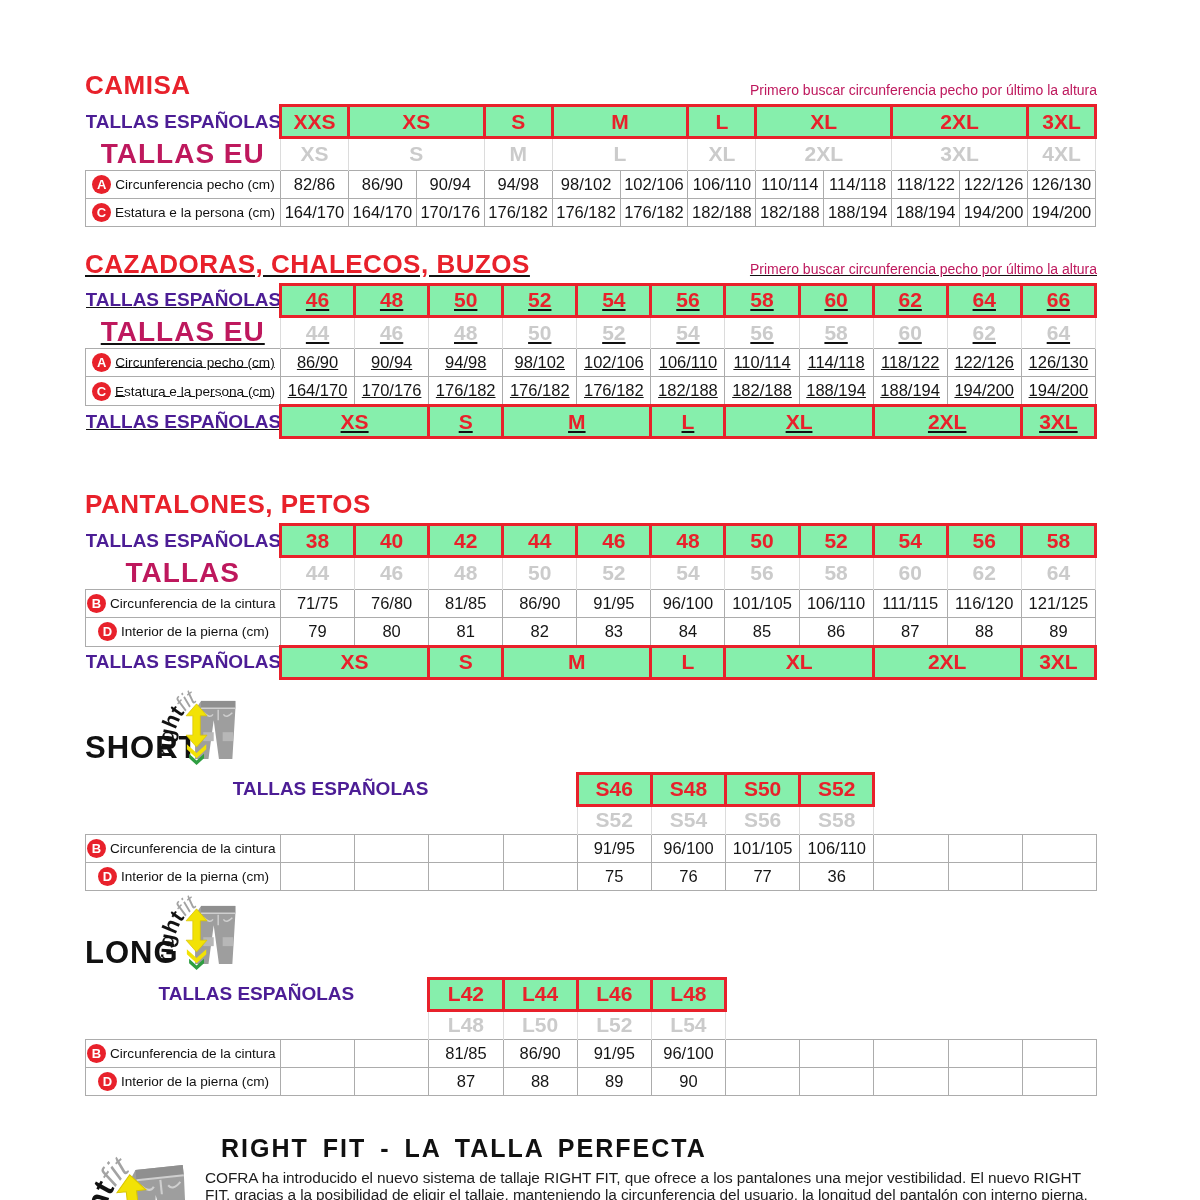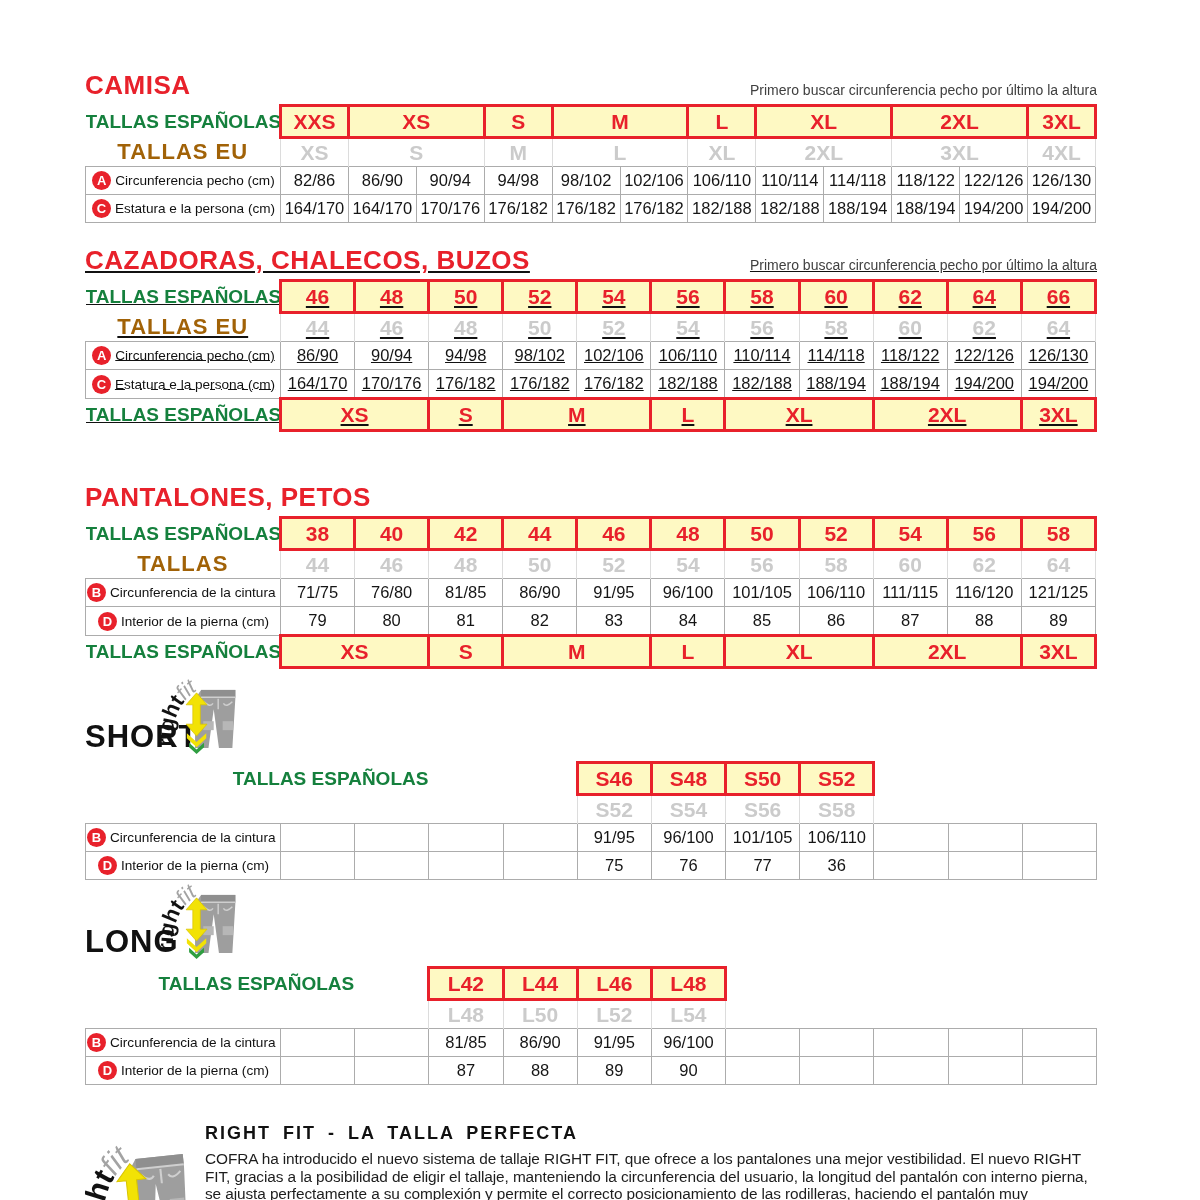--- a/index.html
+++ b/index.html
@@ -2,49 +2,49 @@
 <html><head>
 <meta charset="utf-8">
 <style>
   html,body{margin:0;padding:0;background:#fff;}
   .sheet{position:relative;width:1200px;height:1200px;background:#fff;overflow:hidden;
          font-family:"Liberation Sans",sans-serif;color:#111;}
   .content{position:absolute;left:85px;top:70px;width:1012px;}
 
   .sec-head{display:flex;justify-content:space-between;align-items:flex-end;margin-bottom:3px;}
   .sec-title{color:#e8212b;font-weight:bold;font-size:26px;letter-spacing:.5px;white-space:nowrap;}
-  .note{font-size:14px;color:#404040;padding-bottom:3px;white-space:nowrap;}
+  .note{font-size:14px;color:#be185d;padding-bottom:3px;white-space:nowrap;}
 
   table.sz{border-collapse:collapse;table-layout:fixed;width:1012px;}
   table.sz td{text-align:center;vertical-align:middle;padding:0;overflow:hidden;white-space:nowrap;}
   col.lab{width:195px;}
 
-  td.tl{color:#15803d;font-weight:bold;font-size:19px;text-align:right;padding-right:9px;margin-top:40px;}
-  td.gl{color:#a16207;font-weight:bold;font-size:22px;text-align:left;letter-spacing:1px;}
-  td.r{border:3px solid #e8212b;color:#e8212b;font-weight:bold;font-size:21px;height:29px;background:#fef9c3;}
+  td.tl{color:#4c1d95;font-weight:bold;font-size:19px;text-align:right;padding-right:9px;margin-top:40px;}
+  td.gl{color:#be185d;font-weight:bold;font-size:28px;text-align:left;letter-spacing:1px;}
+  td.r{border:3px solid #e8212b;color:#e8212b;font-weight:bold;font-size:21px;height:29px;background:#86efac;}
   td.g{color:#cbcbcb;font-weight:bold;font-size:21px;height:27px;border-left:1px solid #dcdcdc;border-right:1px solid #dcdcdc;}
   td.v{border:1px solid #acacac;font-size:16.5px;height:27px;color:#151515;}
   td.e{border:1px solid #acacac;height:27px;}
   td.n{border:none;}
   td.lab{border:1px solid #acacac;text-align:left;font-size:13.6px;padding-left:2px;height:27px;margin-left:28px;}
   .badge{display:inline-block;width:19px;height:19px;border-radius:50%;background:#e8212b;color:#fff;
          font-weight:bold;font-size:13px;line-height:19px;text-align:center;margin:0 4px 0 1px;vertical-align:middle;}
   .lab-txt{vertical-align:middle;}
 
   .gap22{margin-top:22px;text-decoration:underline;}  .gap50{margin-top:50px;}
   .variant{position:relative;margin-top:92px;}
   .variant.long{margin-top:86px;}
   .variant-word{position:absolute;left:0;top:-42px;font-size:31px;font-weight:bold;color:#111;letter-spacing:1px;}
   .variant-logo{position:absolute;left:76px;top:-92px;}
 
   .rf{display:flex;margin-top:30px;}
   .rf-logo{width:120px;flex:0 0 120px;position:relative;}
   .rf-logo svg{transform:rotate(-6deg);}
   .rf-text{width:892px;}
-  .rf-title{font-size:18px;font-weight:bold;color:#111;letter-spacing:2px;word-spacing:5px;margin:8px 0 6px 0;}
+  .rf-title{font-size:25px;font-weight:bold;color:#111;letter-spacing:2px;word-spacing:5px;margin:8px 0 6px 16px;}
   .rf-par{font-size:15.4px;line-height:17.6px;color:#1d1d1d;letter-spacing:-0.1px;}
 </style>
 </head>
 <body>
 
 <div class="sheet">
 <div class="content">
 
   <div>
     <div class="sec-head">

